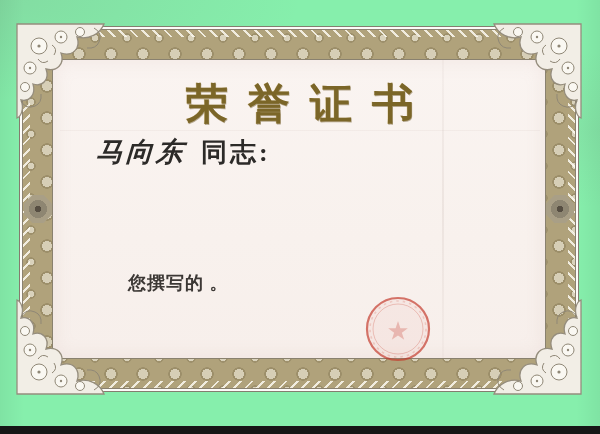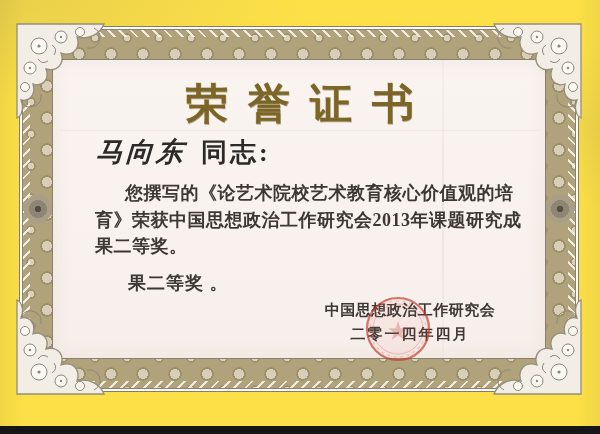--- a/index.html
+++ b/index.html
@@ -1,18 +1,18 @@
 <!DOCTYPE html>
 <html><head>
 <meta charset="utf-8">
 <style>
   html,body{margin:0;padding:0;}
   .stage{
     position:relative; width:600px; height:434px; overflow:hidden;
-    background:#fde047;
+    background:#86efac;
     font-family:"Liberation Serif","DejaVu Serif",serif;
   }
   
   .scan-shade{
     position:absolute; inset:0; z-index:0; pointer-events:none;
     background:
       radial-gradient(120% 55% at 0% 0%, rgba(110,105,100,.14), transparent 42%),
       radial-gradient(90% 40% at 100% 30%, rgba(110,105,100,.08), transparent 45%),
       linear-gradient(90deg, rgba(0,0,0,.05), transparent 4%, transparent 96%, rgba(0,0,0,.05));
   }
@@ -180,32 +180,23 @@
 
   <div class="content">
 
     <div class="cert-title">荣誉证书</div>
 
     <div class="recipient-line">
       <span class="recipient-name">马向东</span>
       <span class="salutation">同志:</span>
     </div>
 
-    <div class="body-par">
-      <div class="body-line indent">您撰写的《论艺术院校艺术教育核心价值观的培</div>
-      <div class="body-line">育》荣获中国思想政治工作研究会2013年课题研究成</div>
-      <div class="body-line">果二等奖。</div>
-    </div>
-
-    <div class="commendation">果二等奖 。</div>
-
-    <div class="issuer-block">
-      <div class="issuer-name">中国思想政治工作研究会</div>
-      <div class="issue-date">二零一四年四月</div>
-    </div>
+
+    <div class="commendation">您撰写的 。</div>
+
 
     <svg class="seal" viewBox="0 0 68 68">
       <circle cx="34" cy="34" r="31" fill="rgba(222,120,108,0.10)" stroke="#c4382a" stroke-width="2.2" opacity="0.8"></circle>
       <circle cx="34" cy="34" r="25" fill="none" stroke="rgba(196,56,42,0.30)" stroke-width="1"></circle>
       <circle cx="34" cy="34" r="28" fill="none" stroke="rgba(196,56,42,0.22)" stroke-width="1.6" stroke-dasharray="2.5 4"></circle>
       <path d="M34,26 L36.4,33.2 L43.9,33.2 L37.9,37.7 L40.2,44.8 L34,40.4 L27.8,44.8 L30.1,37.7 L24.1,33.2 L31.6,33.2 Z" fill="rgba(200,70,56,0.35)"></path>
     </svg>
 
   </div>
 

